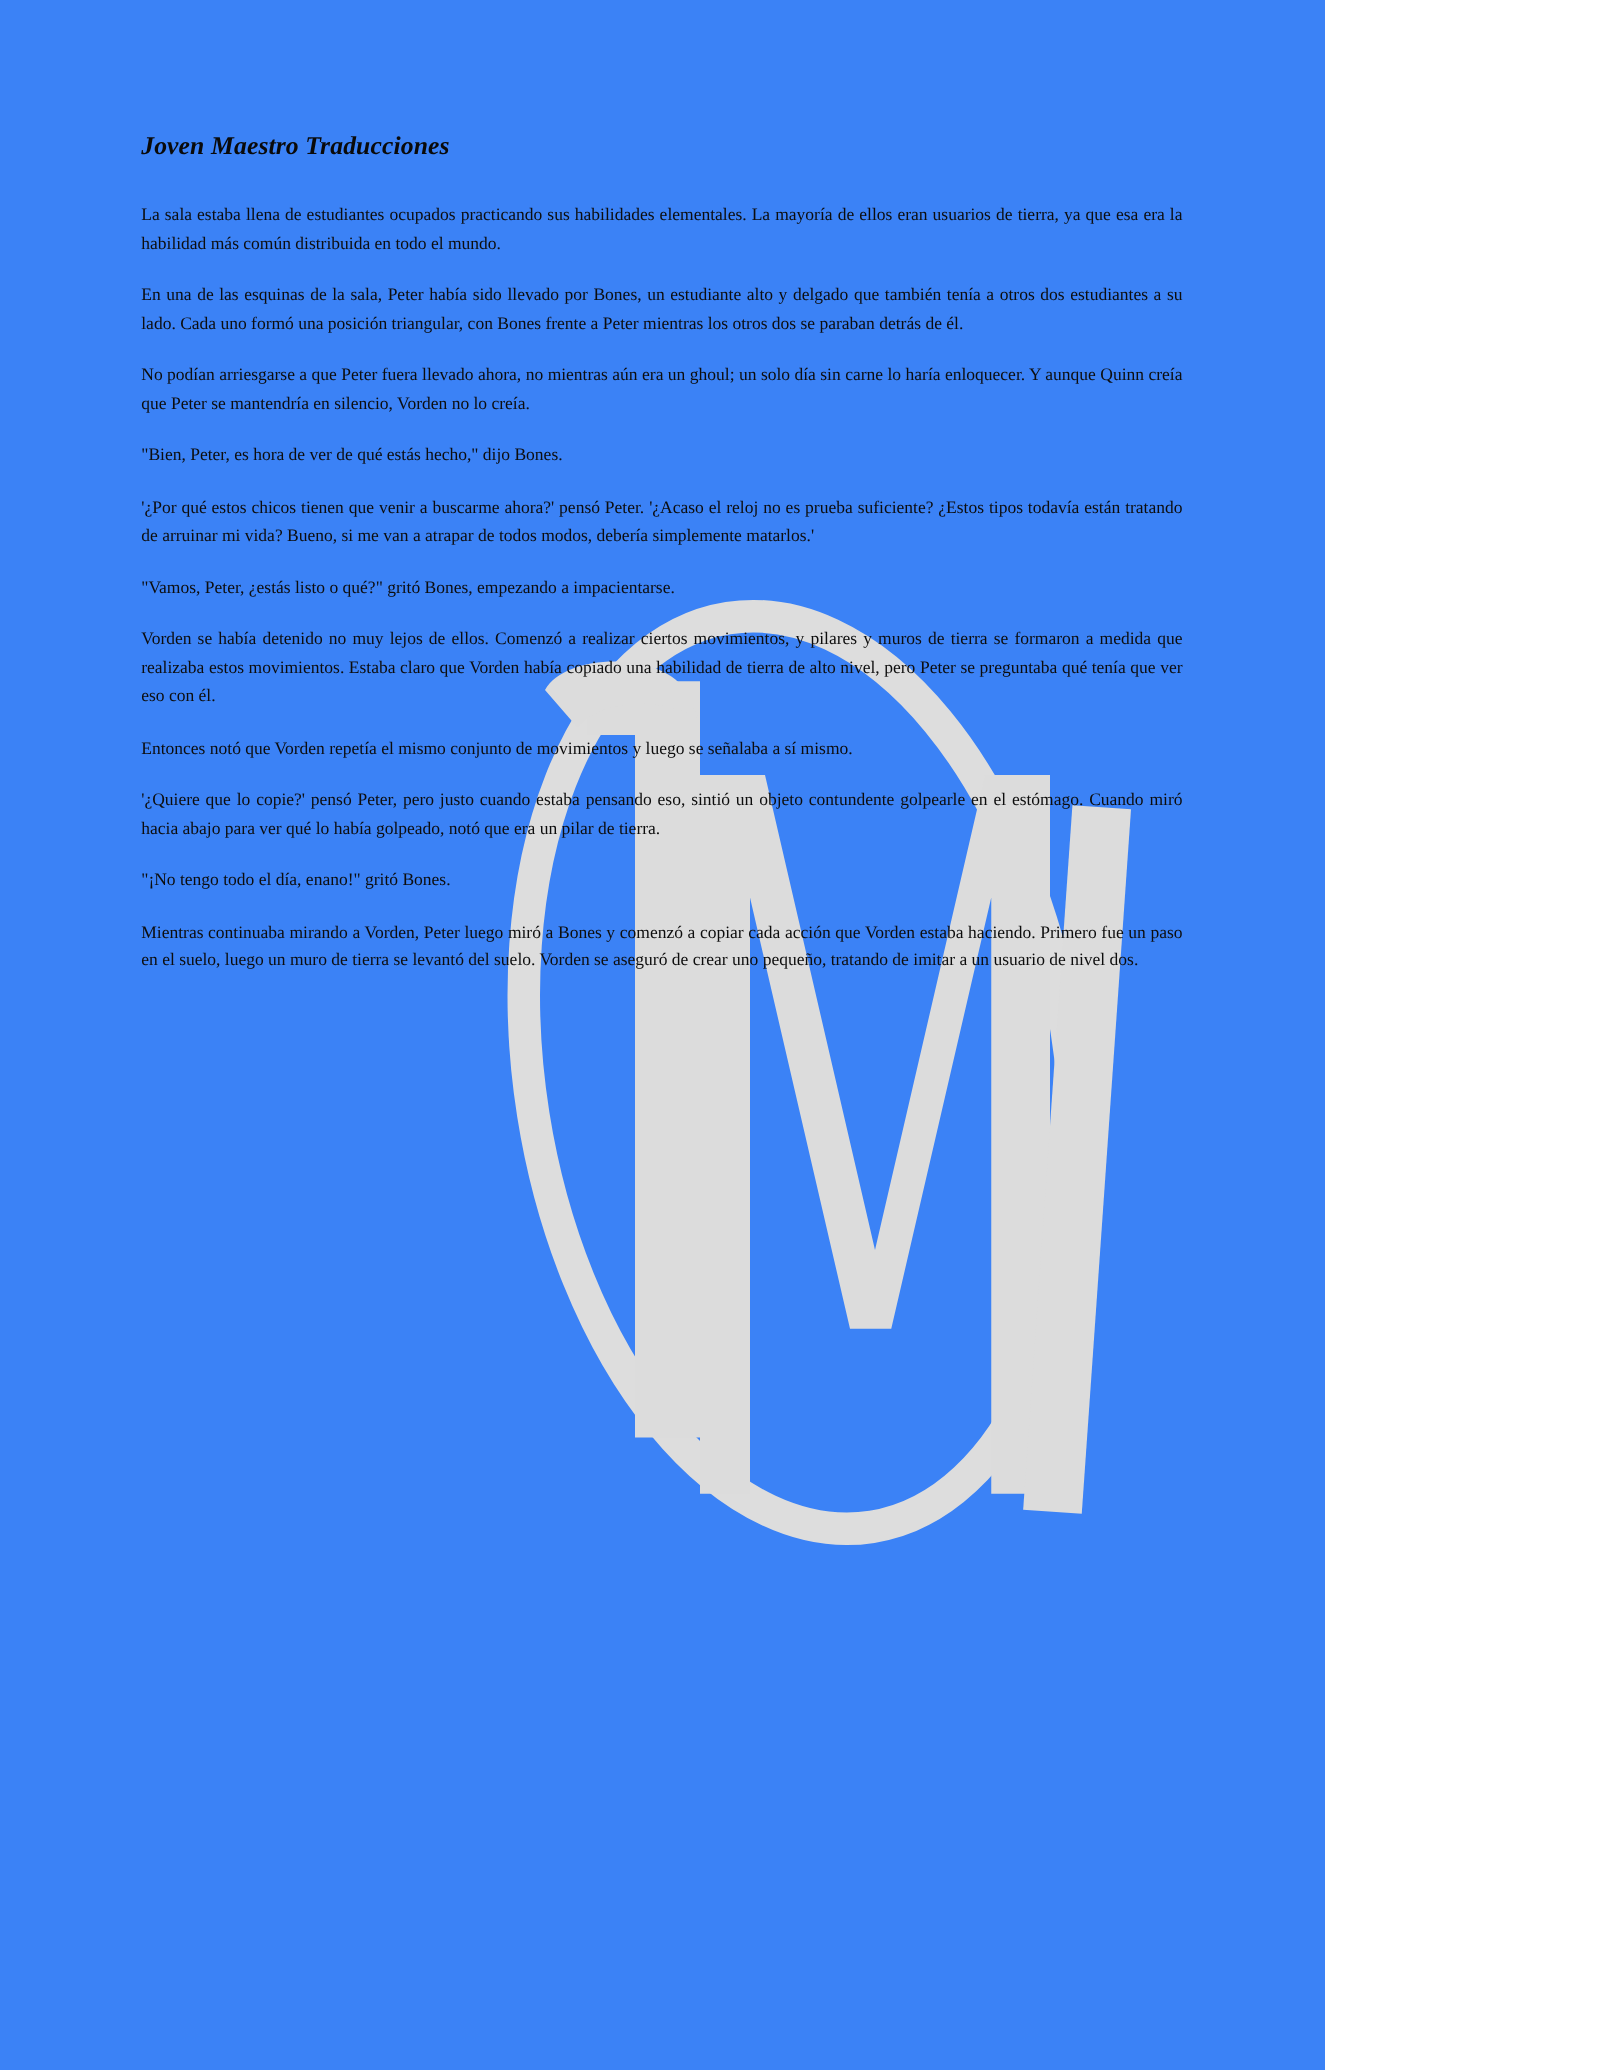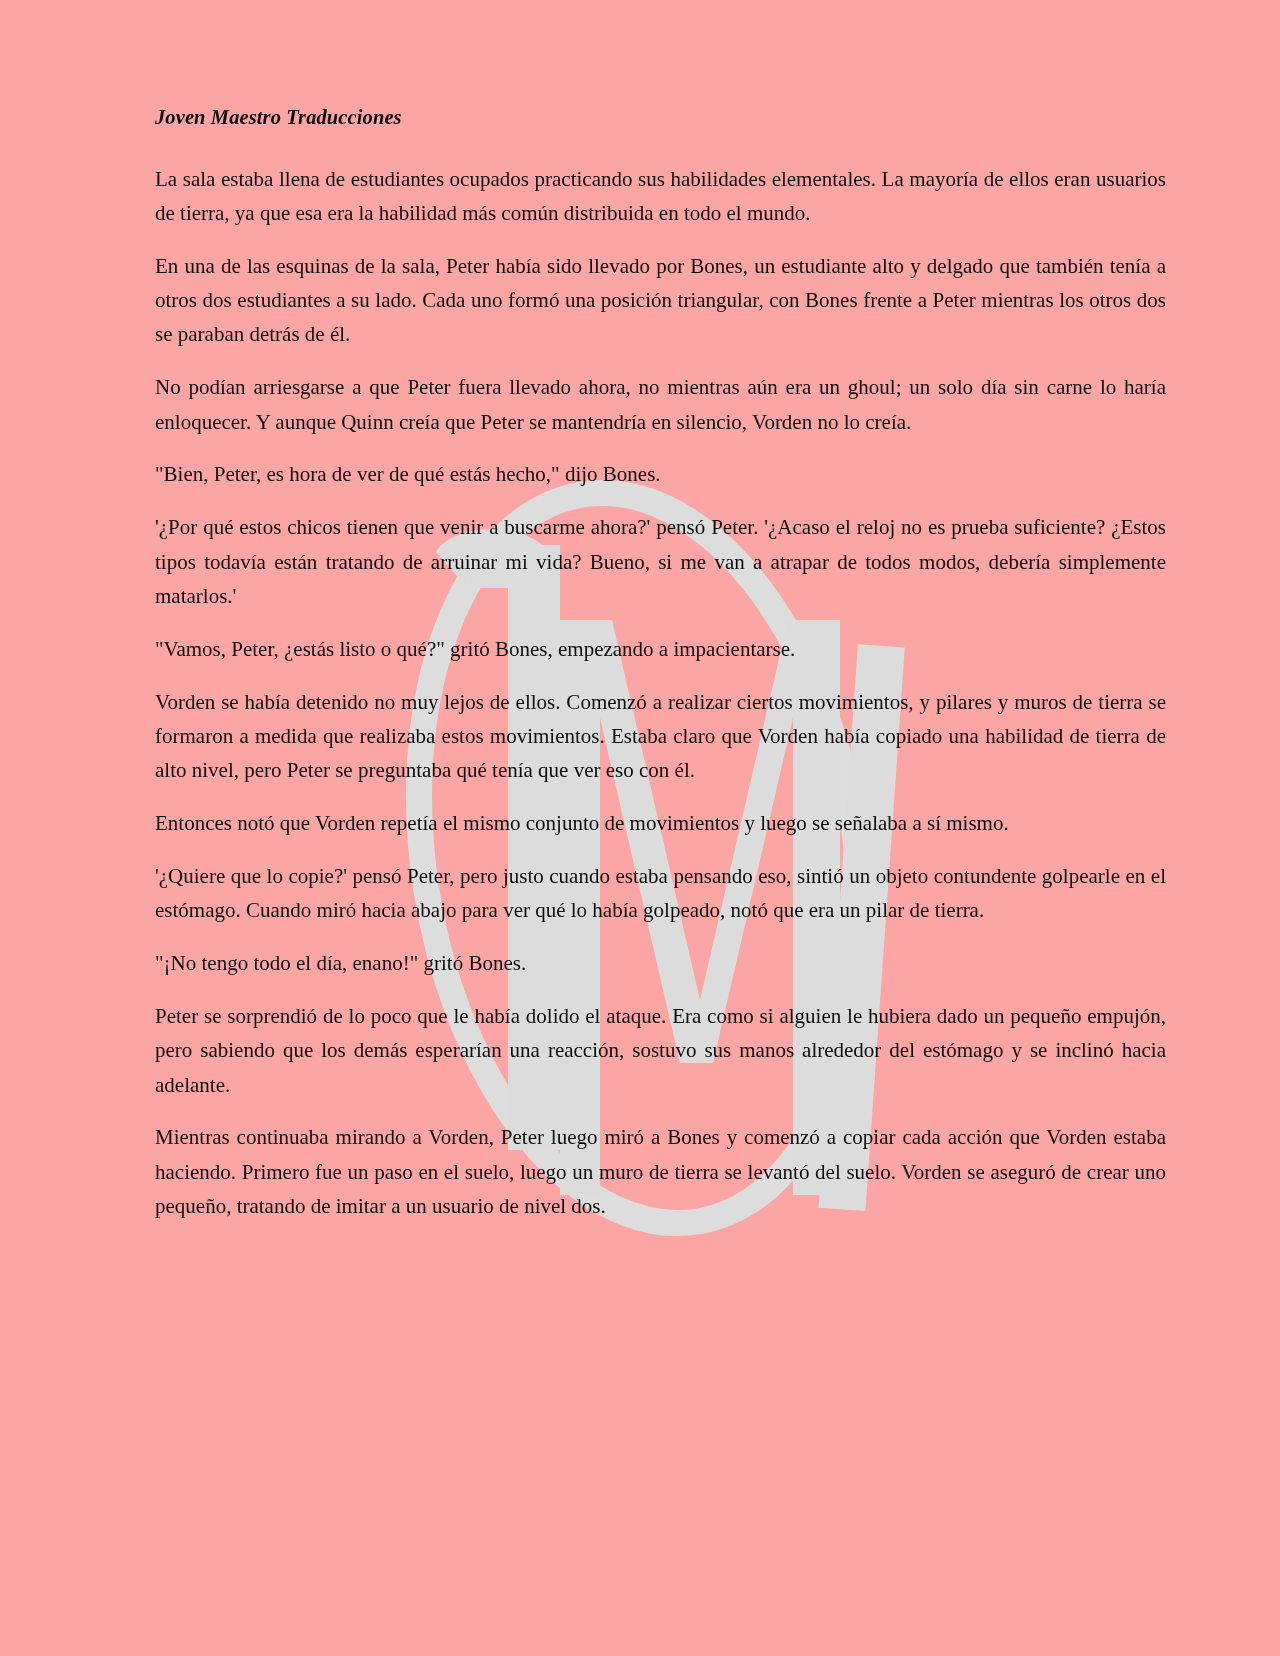--- a/index.html
+++ b/index.html
@@ -3,26 +3,25 @@
 <meta charset="utf-8">
 <style>
   html, body {
     margin: 0;
     padding: 0;
     background: #ffffff;
   }
 
   .page {
     position: relative;
-    width: 1280px;
+    width: 1060px;
     height: 1656px;
-    background: #fca5a5;
+    background: #3b82f6;
     overflow: hidden;
     box-sizing: border-box;
-    padding-left: 42px;
   }
 
   
   .watermark {
     position: absolute;
     left: 0;
     top: 0;
     width: 1280px;
     height: 1656px;
     pointer-events: none;
@@ -43,21 +42,21 @@
     font-weight: bold;
     font-style: italic;
     color: #0a0a0a;
     margin: 0 0 31px 0;
     letter-spacing: 0.1px;
     line-height: 1.3;
   }
 
   .para {
     font-family: "Liberation Serif", "DejaVu Serif", serif;
-    font-size: 21px;
+    font-size: 14px;
     color: #0d0d0d;
     text-align: justify;
     text-justify: inter-word;
     line-height: 1.635;
     margin: 0 0 18.5px 0;
     -webkit-hyphens: none;
     hyphens: none;
   }
 
   .para:last-child {
@@ -116,17 +115,16 @@
     <p class="para">La sala estaba llena de estudiantes ocupados practicando sus habilidades elementales. La mayoría de ellos eran usuarios de tierra, ya que esa era la habilidad más común distribuida en todo el mundo.</p>
     <p class="para">En una de las esquinas de la sala, Peter había sido llevado por Bones, un estudiante alto y delgado que también tenía a otros dos estudiantes a su lado. Cada uno formó una posición triangular, con Bones frente a Peter mientras los otros dos se paraban detrás de él.</p>
     <p class="para">No podían arriesgarse a que Peter fuera llevado ahora, no mientras aún era un ghoul; un solo día sin carne lo haría enloquecer. Y aunque Quinn creía que Peter se mantendría en silencio, Vorden no lo creía.</p>
     <p class="para">"Bien, Peter, es hora de ver de qué estás hecho," dijo Bones.</p>
     <p class="para">'¿Por qué estos chicos tienen que venir a buscarme ahora?' pensó Peter. '¿Acaso el reloj no es prueba suficiente? ¿Estos tipos todavía están tratando de arruinar mi vida? Bueno, si me van a atrapar de todos modos, debería simplemente matarlos.'</p>
     <p class="para">"Vamos, Peter, ¿estás listo o qué?" gritó Bones, empezando a impacientarse.</p>
     <p class="para">Vorden se había detenido no muy lejos de ellos. Comenzó a realizar ciertos movimientos, y pilares y muros de tierra se formaron a medida que realizaba estos movimientos. Estaba claro que Vorden había copiado una habilidad de tierra de alto nivel, pero Peter se preguntaba qué tenía que ver eso con él.</p>
     <p class="para">Entonces notó que Vorden repetía el mismo conjunto de movimientos y luego se señalaba a sí mismo.</p>
     <p class="para">'¿Quiere que lo copie?' pensó Peter, pero justo cuando estaba pensando eso, sintió un objeto contundente golpearle en el estómago. Cuando miró hacia abajo para ver qué lo había golpeado, notó que era un pilar de tierra.</p>
     <p class="para">"¡No tengo todo el día, enano!" gritó Bones.</p>
-    <p class="para">Peter se sorprendió de lo poco que le había dolido el ataque. Era como si alguien le hubiera dado un pequeño empujón, pero sabiendo que los demás esperarían una reacción, sostuvo sus manos alrededor del estómago y se inclinó hacia adelante.</p>
     <p class="para">Mientras continuaba mirando a Vorden, Peter luego miró a Bones y comenzó a copiar cada acción que Vorden estaba haciendo. Primero fue un paso en el suelo, luego un muro de tierra se levantó del suelo. Vorden se aseguró de crear uno pequeño, tratando de imitar a un usuario de nivel dos.</p>
 
   </div>
 </div>
 
 </body></html>

